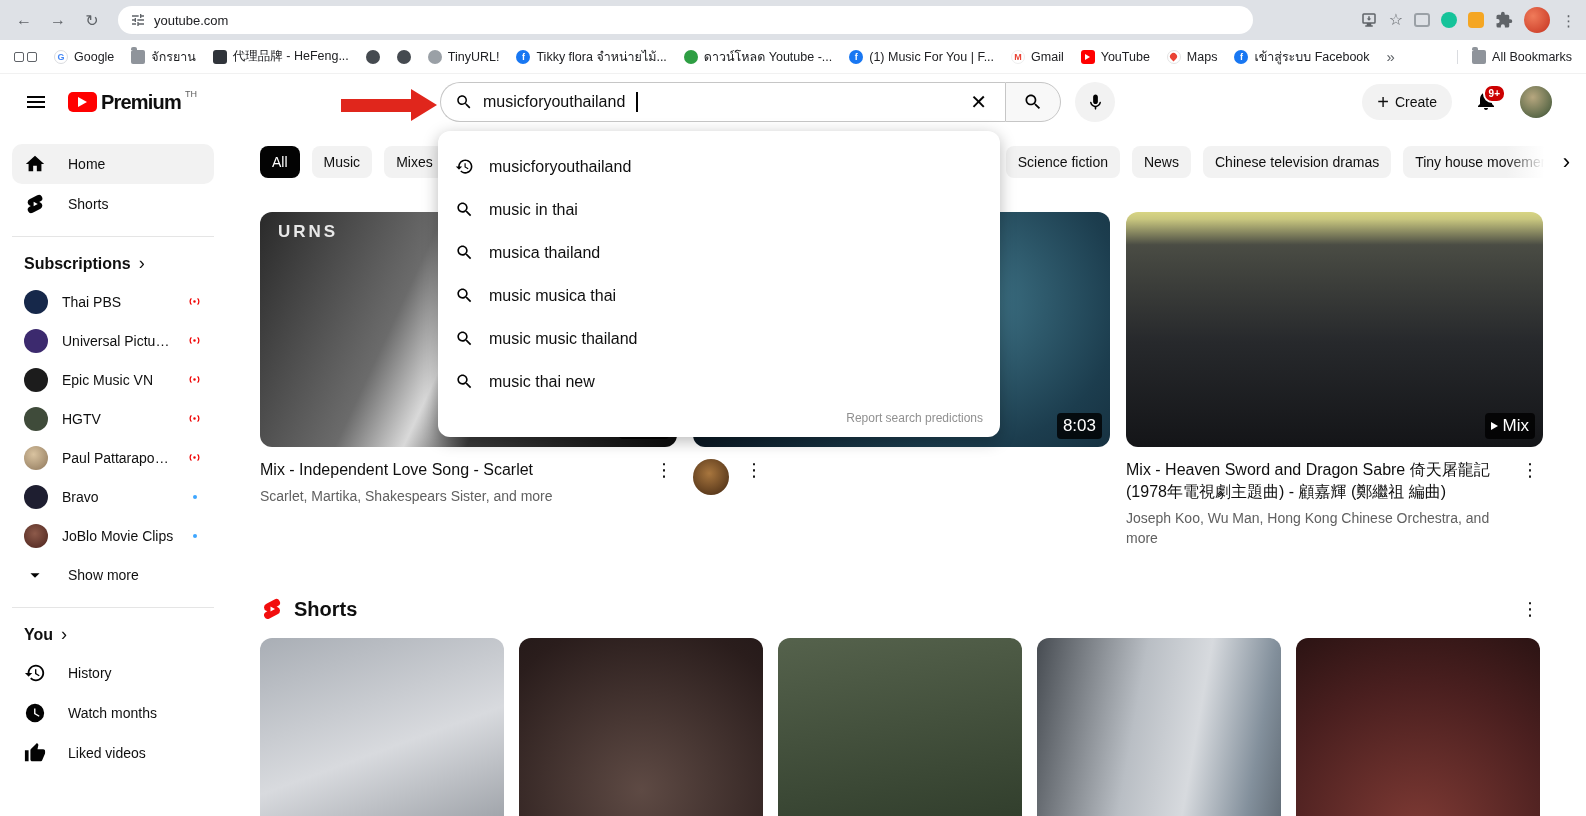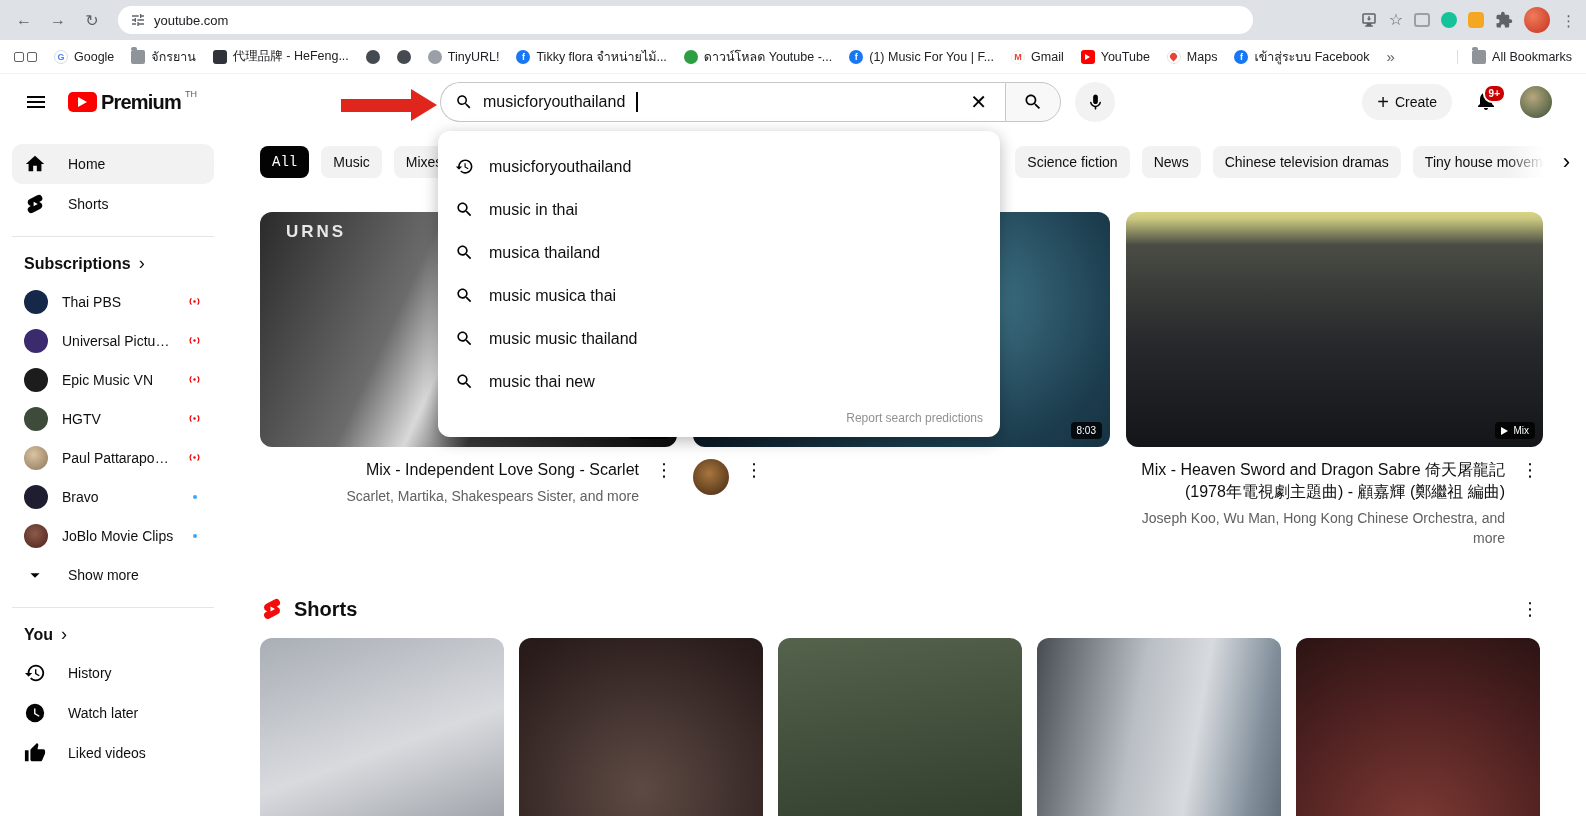--- a/index.html
+++ b/index.html
@@ -113,40 +113,40 @@
   .ch-name { overflow:hidden; text-overflow:ellipsis; flex:1; }
   .live-ic { width:15px; height:15px; fill:#f00000; flex:0 0 auto; }
   .new-dot { width:4px; height:4px; border-radius:50%; background:#3ea6ff; flex:0 0 auto; margin-right:5px; }
 
   
   .main { flex:1; padding-left:34px; position:relative; overflow:hidden; }
   .chips-row { margin-top:16px; display:flex; align-items:center; gap:12px; height:32px; position:relative;
     overflow:hidden; margin-right:10px; }
   .chip { height:32px; padding:0 12px; border-radius:8px; background:#f2f2f2; font-size:14px; font-weight:500;
     display:flex; align-items:center; white-space:nowrap; cursor:pointer; flex:0 0 auto; }
-  .chip.selected { background:#030303; color:#fff;font-family:Liberation Mono, monospace; }
+  .chip.selected { background:#030303; color:#fff; }
   .chip-spacer { width:537px; flex:0 0 auto; }
   .chips-fade { position:absolute; right:0; top:0; height:32px; width:70px;
     background:linear-gradient(to right, rgba(255,255,255,0), #fff 55%); display:flex; align-items:center;
     justify-content:flex-end; }
   .chips-chevron { font-size:22px; color:#030303; cursor:pointer; padding-right:6px; }
 
   .video-grid { margin-top:34px; display:flex; gap:16px; padding-right:43px; }
   .video-card { width:417px; flex:0 0 auto; }
   .thumb { height:235px; border-radius:12px; position:relative; overflow:hidden; cursor:pointer; }
   .thumb-1 { background:linear-gradient(115deg,#2a2a2a 0%,#6b6b6b 35%,#d9d9d9 48%,#3a3a3a 60%,#0d0d0d 100%); }
   .thumb-2 { background:radial-gradient(circle at 68% 38%, #3f7487 0%, #1c3d4e 45%, #0a1722 100%); }
   .thumb-3 { background:linear-gradient(180deg,#d8d584 0%,#c9c77f 3%,#4a4c44 14%,#27292c 55%,#141518 100%); }
-  .thumb-text { position:absolute; top:10px; left:26px; color:#e8e8e8; font-size:17px; font-weight:bold;
+  .thumb-text { position:absolute; top:10px; left:18px; color:#e8e8e8; font-size:17px; font-weight:bold;
     letter-spacing:3px; }
   .dur-badge, .mix-badge { position:absolute; right:8px; bottom:8px; background:rgba(0,0,0,.8); color:#fff;
-    font-size:10px; font-weight:500; padding:3px 6px; border-radius:4px; display:flex; align-items:center; gap:5px; }
+    font-size:17px; font-weight:500; padding:3px 6px; border-radius:4px; display:flex; align-items:center; gap:5px; }
   .play-tri { width:0; height:0; border-left:7px solid #fff; border-top:4.5px solid transparent;
     border-bottom:4.5px solid transparent; }
-  .video-info { display:flex; gap:12px; margin-top:12px;text-align:right; }
+  .video-info { display:flex; gap:12px; margin-top:12px; }
   .v-avatar { width:36px; height:36px; border-radius:50%; flex:0 0 auto;
     background:radial-gradient(circle at 45% 40%, #a8763e, #5b3a1c 75%); cursor:pointer; }
   .v-text { flex:1; min-width:0; }
   .v-title { font-size:16px; font-weight:500; line-height:22px; color:#0f0f0f; display:-webkit-box;
     -webkit-line-clamp:2; -webkit-box-orient:vertical; overflow:hidden; cursor:pointer; }
   .v-meta { font-size:14px; color:#606060; margin-top:5px; line-height:20px; cursor:pointer; }
   .v-channel { font-size:14px; color:#606060; margin-top:5px; display:flex; align-items:center; gap:5px; cursor:pointer; }
   .verified { font-size:12px; color:#606060; }
   .kebab { font-size:18px; color:#030303; line-height:1; cursor:pointer; padding:2px 4px; flex:0 0 auto; }
 
@@ -394,21 +394,21 @@
     <div class="side-item">
       <svg class="side-ic" viewBox="0 0 24 24">
           <path d="M13 3c-4.97 0-9 4.03-9 9H1l3.89 3.89.07.14L9 12H6c0-3.87 3.13-7 7-7s7 3.13 7 7-3.13 7-7 7c-1.93 0-3.68-.79-4.94-2.06l-1.42 1.42C8.27 19.99 10.51 21 13 21c4.97 0 9-4.03 9-9s-4.03-9-9-9zm-1 5v5l4.28 2.54.72-1.21-3.5-2.08V8H12z"></path>
         </svg>
       <span>History</span>
     </div>
     <div class="side-item">
       <svg class="side-ic" viewBox="0 0 24 24">
           <path d="M12 2a10 10 0 1 0 0 20 10 10 0 0 0 0-20zm4.2 14.2L11 13V7h1.5v5.2l4.5 2.7-.8 1.3z"></path>
         </svg>
-      <span>Watch later</span>
+      <span>Watch months</span>
     </div>
     <div class="side-item">
       <svg class="side-ic" viewBox="0 0 24 24">
           <path d="M1 21h4V9H1v12zm22-11c0-1.1-.9-2-2-2h-6.31l.95-4.57.03-.32c0-.41-.17-.79-.44-1.06L14.17 1 7.59 7.59C7.22 7.95 7 8.45 7 9v10c0 1.1.9 2 2 2h9c.83 0 1.54-.5 1.84-1.22l3.02-7.05c.09-.23.14-.47.14-.73v-2z"></path>
         </svg>
       <span>Liked videos</span>
     </div>
   </div>
 
   <div class="main">

